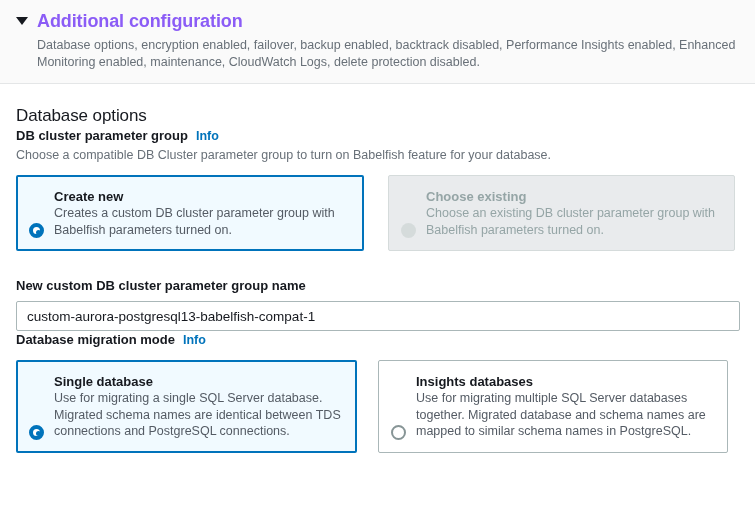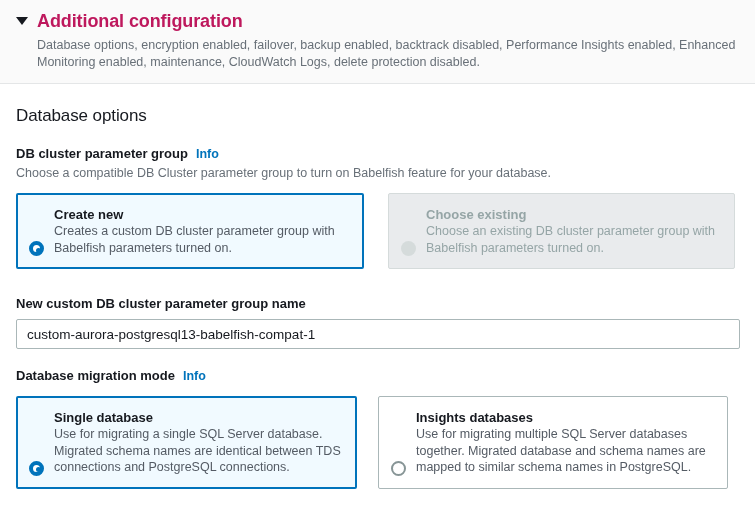--- a/index.html
+++ b/index.html
@@ -23,21 +23,21 @@
     width: 0; height: 0;
     border-left: 6px solid transparent;
     border-right: 6px solid transparent;
     border-top: 8px solid #16191f;
     margin-top: 8px;
     flex: none;
   }
   .header-title {
     font-size: 18px;
     font-weight: bold;
-    color: #be185d;
+    color: #8b5cf6;
     line-height: 24px;
     letter-spacing: -0.1px;
   }
   .header-sub {
     margin: 4px 0 0 21px;
     font-size: 12.5px;
     color: #687078;
     line-height: 17px;
     max-width: 706px;
   }
@@ -49,21 +49,20 @@
     font-size: 17px;
     font-weight: normal;
     color: #16191f;
     margin: 21px 0 0 0;
     line-height: 22px;
     letter-spacing: -0.1px;
   }
 
   .field-label-row {
     display: flex; align-items: baseline; gap: 8px;
-    margin-top: 18px;
   }
   .field-label {
     font-size: 13px;
     font-weight: bold;
     color: #16191f;
     line-height: 17px;
   }
   .info-link {
     font-size: 12.5px;
     font-weight: bold;

